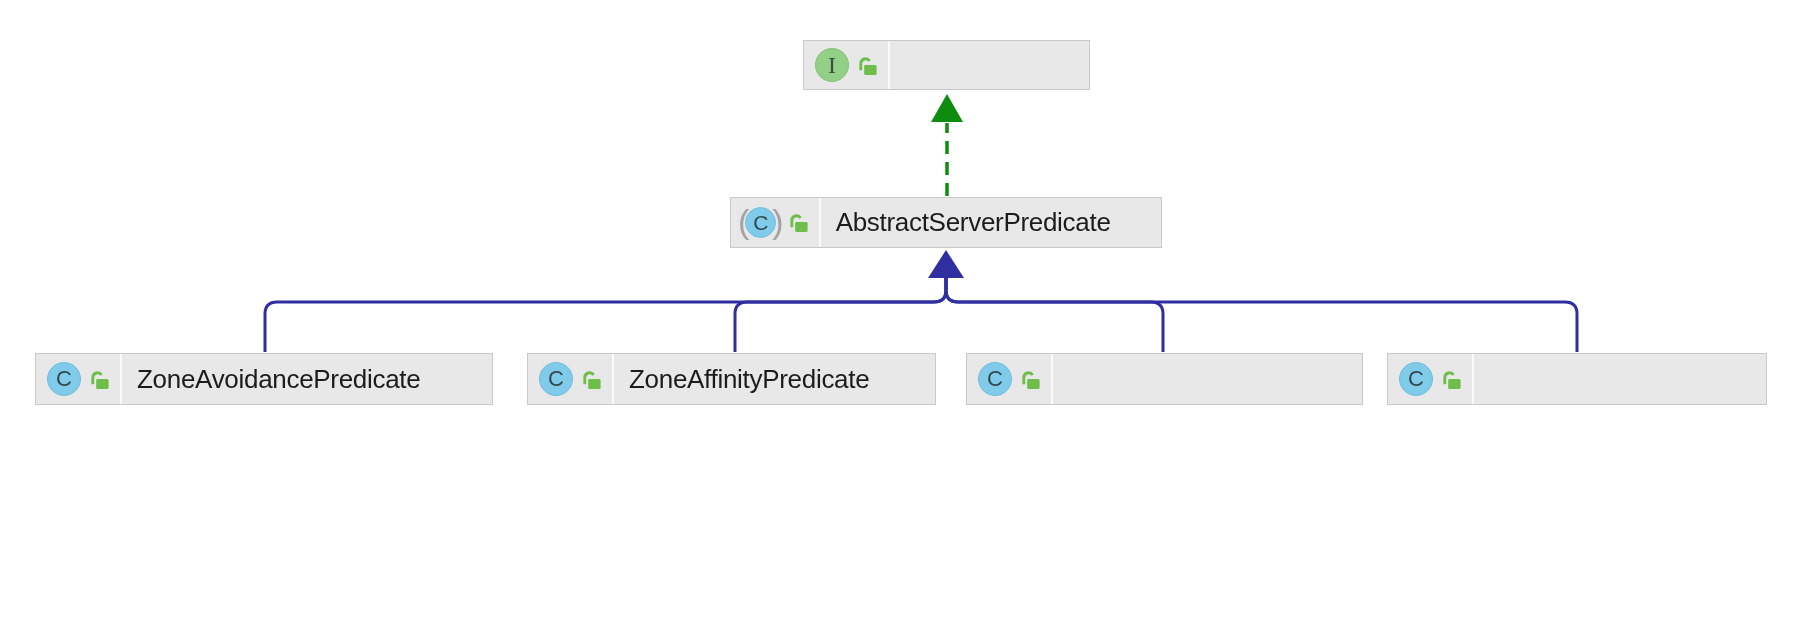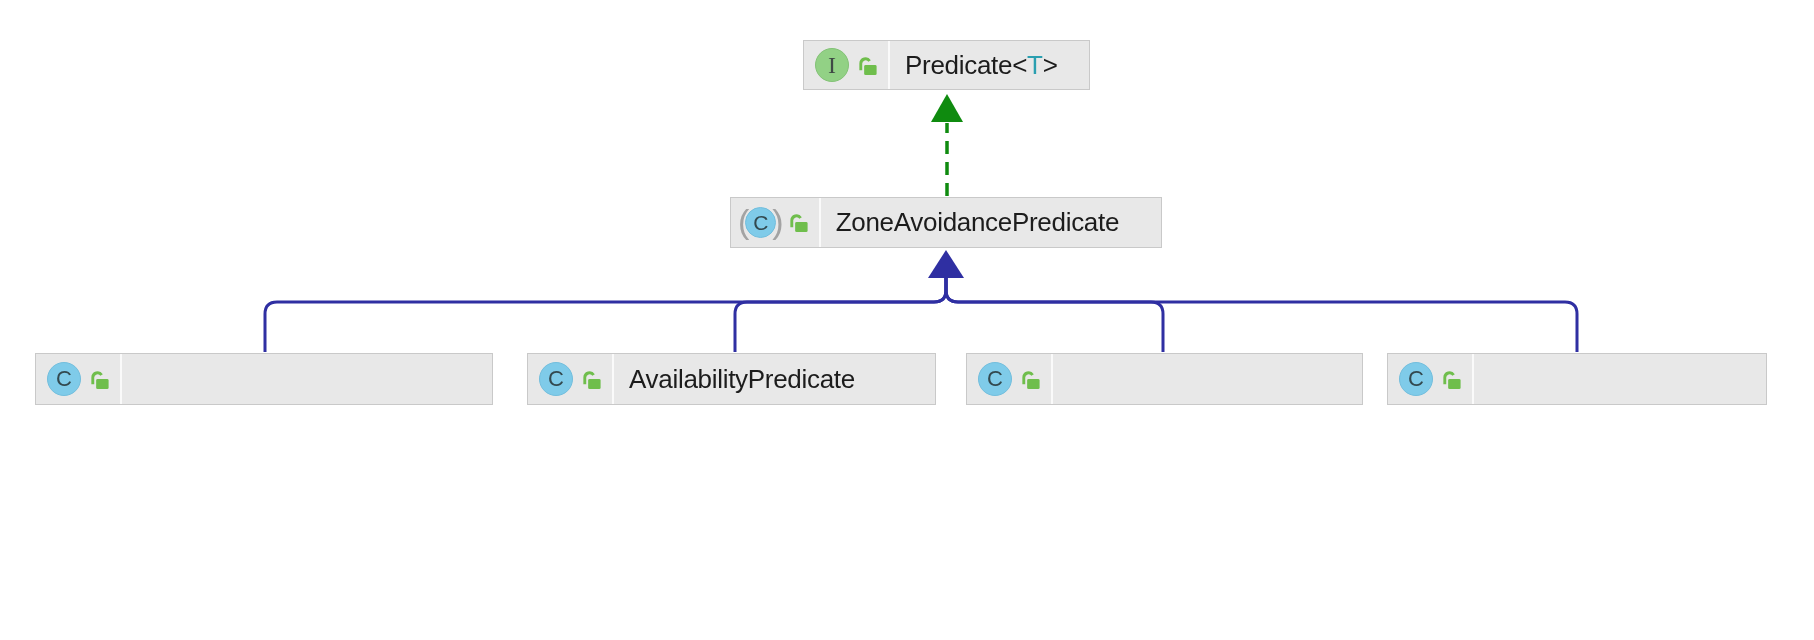--- a/index.html
+++ b/index.html
@@ -136,76 +136,74 @@
       <span class="type-circle interface-circle">
         <span>I</span>
       </span>
       <span class="lock-icon">
         <svg width="23" height="23" viewBox="0 0 24 24">
           <path d="M5 17 L5 10 A5 5 0 0 1 14.2 7.3" fill="none" stroke="#6fbe4c" stroke-width="3"></path>
           <rect x="8.5" y="11.5" width="13" height="10.5" rx="1.5" fill="#6fbe4c"></rect>
         </svg>
       </span>
     </div>
-    <div class="name-cell">
-      <span>Predicate&lt;</span>
-        <span class="tparam">T</span>
-        <span>&gt;</span>
-    </div>
   </div>
 
   <div class="node node-abstract">
     <div class="icon-cell">
       <span class="abstract-wrap">
         <span class="paren">(</span>
         <span class="type-circle class-circle">
           <span>C</span>
         </span>
         <span class="paren">)</span>
       </span>
       <span class="lock-icon">
         <svg width="23" height="23" viewBox="0 0 24 24">
           <path d="M5 17 L5 10 A5 5 0 0 1 14.2 7.3" fill="none" stroke="#6fbe4c" stroke-width="3"></path>
           <rect x="8.5" y="11.5" width="13" height="10.5" rx="1.5" fill="#6fbe4c"></rect>
         </svg>
       </span>
     </div>
     <div class="name-cell">
+      <span>AbstractServerPredicate</span>
+    </div>
+  </div>
+
+  <div class="node node-zone-avoidance">
+    <div class="icon-cell">
+      <span class="type-circle class-circle">
+        <span>C</span>
+      </span>
+      <span class="lock-icon">
+        <svg width="23" height="23" viewBox="0 0 24 24">
+          <path d="M5 17 L5 10 A5 5 0 0 1 14.2 7.3" fill="none" stroke="#6fbe4c" stroke-width="3"></path>
+          <rect x="8.5" y="11.5" width="13" height="10.5" rx="1.5" fill="#6fbe4c"></rect>
+        </svg>
+      </span>
+    </div>
+    <div class="name-cell">
       <span>ZoneAvoidancePredicate</span>
     </div>
   </div>
 
-  <div class="node node-zone-avoidance">
-    <div class="icon-cell">
-      <span class="type-circle class-circle">
-        <span>C</span>
-      </span>
-      <span class="lock-icon">
-        <svg width="23" height="23" viewBox="0 0 24 24">
-          <path d="M5 17 L5 10 A5 5 0 0 1 14.2 7.3" fill="none" stroke="#6fbe4c" stroke-width="3"></path>
-          <rect x="8.5" y="11.5" width="13" height="10.5" rx="1.5" fill="#6fbe4c"></rect>
-        </svg>
-      </span>
-    </div>
-  </div>
-
   <div class="node node-zone-affinity">
     <div class="icon-cell">
       <span class="type-circle class-circle">
         <span>C</span>
       </span>
       <span class="lock-icon">
         <svg width="23" height="23" viewBox="0 0 24 24">
           <path d="M5 17 L5 10 A5 5 0 0 1 14.2 7.3" fill="none" stroke="#6fbe4c" stroke-width="3"></path>
           <rect x="8.5" y="11.5" width="13" height="10.5" rx="1.5" fill="#6fbe4c"></rect>
         </svg>
       </span>
     </div>
     <div class="name-cell">
-      <span>AvailabilityPredicate</span>
+      <span>ZoneAffinityPredicate</span>
     </div>
   </div>
 
   <div class="node node-availability">
     <div class="icon-cell">
       <span class="type-circle class-circle">
         <span>C</span>
       </span>
       <span class="lock-icon">
         <svg width="23" height="23" viewBox="0 0 24 24">

